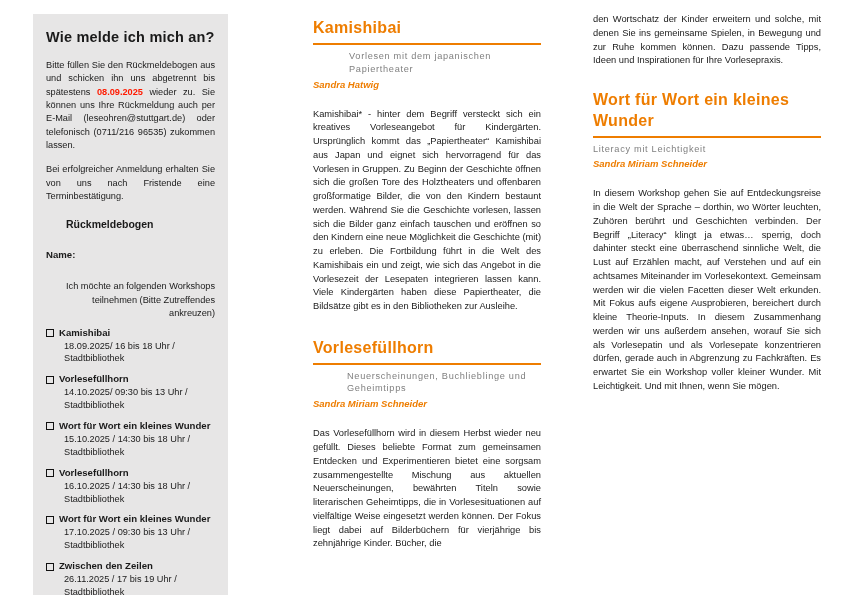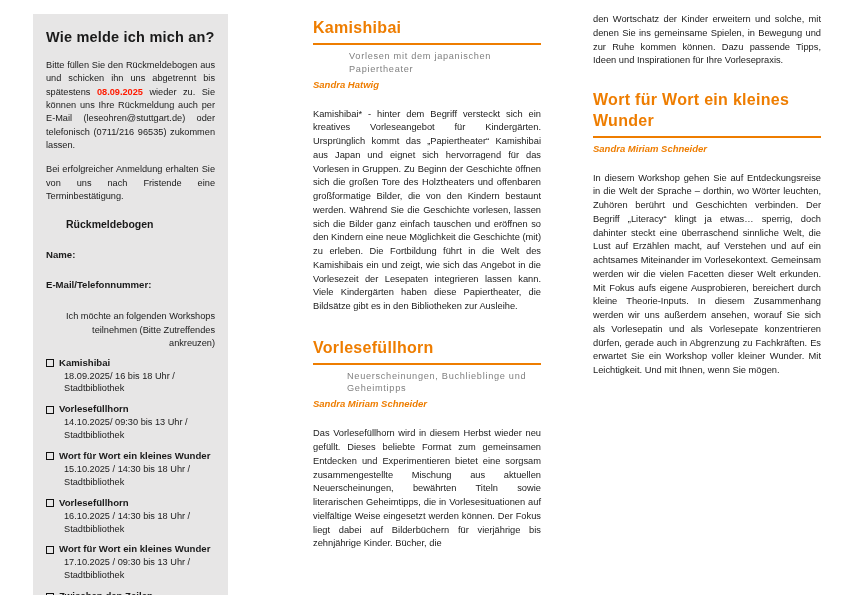--- a/index.html
+++ b/index.html
@@ -50,21 +50,20 @@
   <div class="left-panel" style="background: rgb(231, 230, 230);">
     <div class="lp-title">Wie melde ich mich an?</div>
 
     <p class="lp-para"><span>Bitte füllen Sie den Rückmeldebogen aus und schicken ihn uns abgetrennt bis spätestens </span><span class="deadline" style="color: rgb(255, 26, 0);">08.09.2025</span><span> wieder zu. Sie können uns Ihre Rückmeldung auch per E-Mail (leseohren@stuttgart.de) oder telefonisch (0711/216 96535) zukommen lassen.</span></p>
 
     <p class="lp-para">Bei erfolgreicher Anmeldung erhalten Sie von uns nach Fristende eine Terminbestätigung.</p>
 
     <div class="lp-formtitle">Rückmeldebogen</div>
 
     <div class="lp-label">Name:</div>
-    <div class="lp-label">E-Mail/Telefonnummer:</div>
 
     <div class="lp-instructions">Ich möchte an folgenden Workshops teilnehmen (Bitte Zutreffendes ankreuzen)</div>
 
     <div class="lp-item">
       <div class="lp-item-name">
           <span class="checkbox"></span>
           <span>Kamishibai</span>
         </div>
       <div class="lp-item-details">18.09.2025/ 16 bis 18 Uhr / Stadtbibliothek</div>
     </div>
@@ -126,18 +125,19 @@
       <div class="section-author accent-fg" style="color: rgb(238, 125, 0);">Sandra Miriam Schneider</div>
       <p class="section-body">Das Vorlesefüllhorn wird in diesem Herbst wieder neu gefüllt. Dieses beliebte Format zum gemeinsamen Entdecken und Experimentieren bietet eine sorgsam zusammengestellte Mischung aus aktuellen Neuerscheinungen, bewährten Titeln sowie literarischen Geheimtipps, die in Vorlesesituationen auf vielfältige Weise eingesetzt werden können. Der Fokus liegt dabei auf Bilderbüchern für vierjährige bis zehnjährige Kinder. Bücher, die</p>
     </div>
   </div>
 
   <div class="col col-right">
     <p class="section-body continuation">den Wortschatz der Kinder erweitern und solche, mit denen Sie ins gemeinsame Spielen, in Bewegung und zur Ruhe kommen können. Dazu passende Tipps, Ideen und Inspirationen für Ihre Vorlesepraxis.</p>
 
     <div class="section mt-section">
       <div class="section-title accent-fg accent-border" style="color: rgb(238, 125, 0); border-bottom-color: rgb(238, 125, 0);">Wort für Wort ein kleines Wunder</div>
+      <div class="section-subtitle gray-fg" style="color: rgb(127, 127, 127);">Literacy mit Leichtigkeit</div>
       <div class="section-author accent-fg" style="color: rgb(238, 125, 0);">Sandra Miriam Schneider</div>
       <p class="section-body">In diesem Workshop gehen Sie auf Entdeckungsreise in die Welt der Sprache – dorthin, wo Wörter leuchten, Zuhören berührt und Geschichten verbinden. Der Begriff „Literacy“ klingt ja etwas… sperrig, doch dahinter steckt eine überraschend sinnliche Welt, die Lust auf Erzählen macht, auf Verstehen und auf ein achtsames Miteinander im Vorlesekontext. Gemeinsam werden wir die vielen Facetten dieser Welt erkunden. Mit Fokus aufs eigene Ausprobieren, bereichert durch kleine Theorie-Inputs. In diesem Zusammenhang werden wir uns außerdem ansehen, worauf Sie sich als Vorlesepatin und als Vorlesepate konzentrieren dürfen, gerade auch in Abgrenzung zu Fachkräften. Es erwartet Sie ein Workshop voller kleiner Wunder. Mit Leichtigkeit. Und mit Ihnen, wenn Sie mögen.</p>
     </div>
   </div>
 
 </div>
 
 </body></html>

